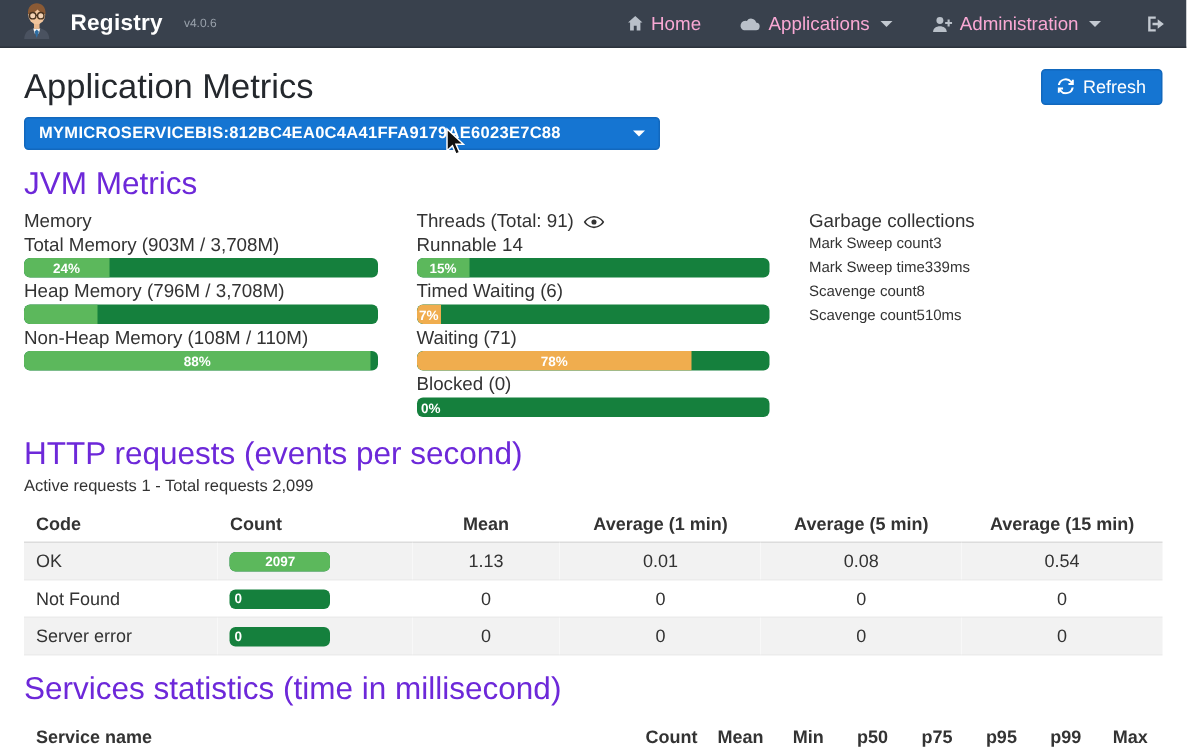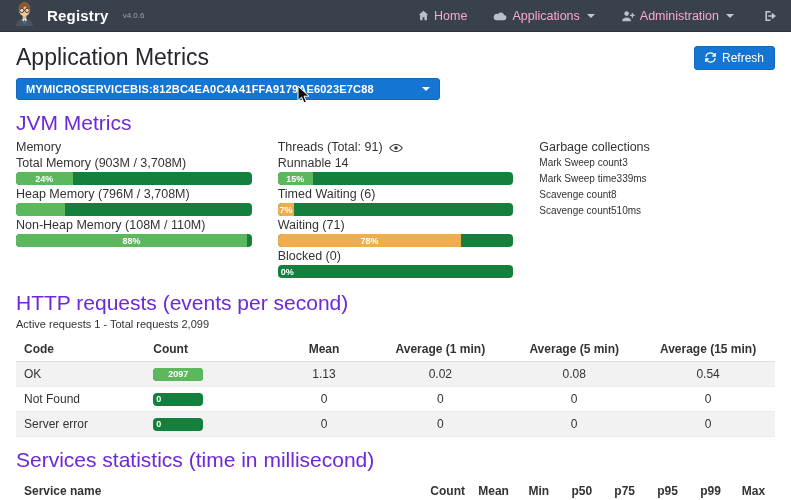--- a/index.html
+++ b/index.html
@@ -52,21 +52,21 @@
   .gc-row { display:flex; justify-content:flex-start; font-size:10px; line-height:16px; }
 
   .subtitle { font-size:11px; margin-top:3px; }
 
   
   table { width:100%; border-collapse:collapse; font-size:12px; margin-top:6px; table-layout:fixed; }
   th { font-weight:bold; text-align:left; padding:6px 8px 5px; border-bottom:1px solid #dcdcdc; }
   td { padding:5px 8px; border-bottom:1px solid #ececec; overflow:hidden; white-space:nowrap; }
   th.num, td.num { text-align:center; }
   tbody tr:nth-child(odd) { background:#f2f2f2; }
-  .progress.cell { width:50px; margin:0; }
+  .progress.cell { width:67px; margin:0; }
 
   .eye { display:flex; align-items:center; cursor:pointer; }
 
   
   .cursor { position:absolute; pointer-events:none; }
 </style>
 </head>
 <body>
 
 <nav class="navbar">
@@ -248,21 +248,21 @@
     <tbody>
         <tr>
           <td>OK</td>
           <td>
             <div class="progress cell">
               <div class="fill green striped" style="width: 100%;"></div>
               <span class="bar-text" style="left: 0px; width: 100%;">2097</span>
             </div>
           </td>
           <td class="num">1.13</td>
-          <td class="num">0.02</td>
+          <td class="num">0.01</td>
           <td class="num">0.08</td>
           <td class="num">0.54</td>
         </tr>
         <tr>
           <td>Not Found</td>
           <td>
             <div class="progress cell">
               <div class="fill gray" style="width: 0%;"></div>
               <span class="bar-text" style="left: 3px;">0</span>
             </div>

